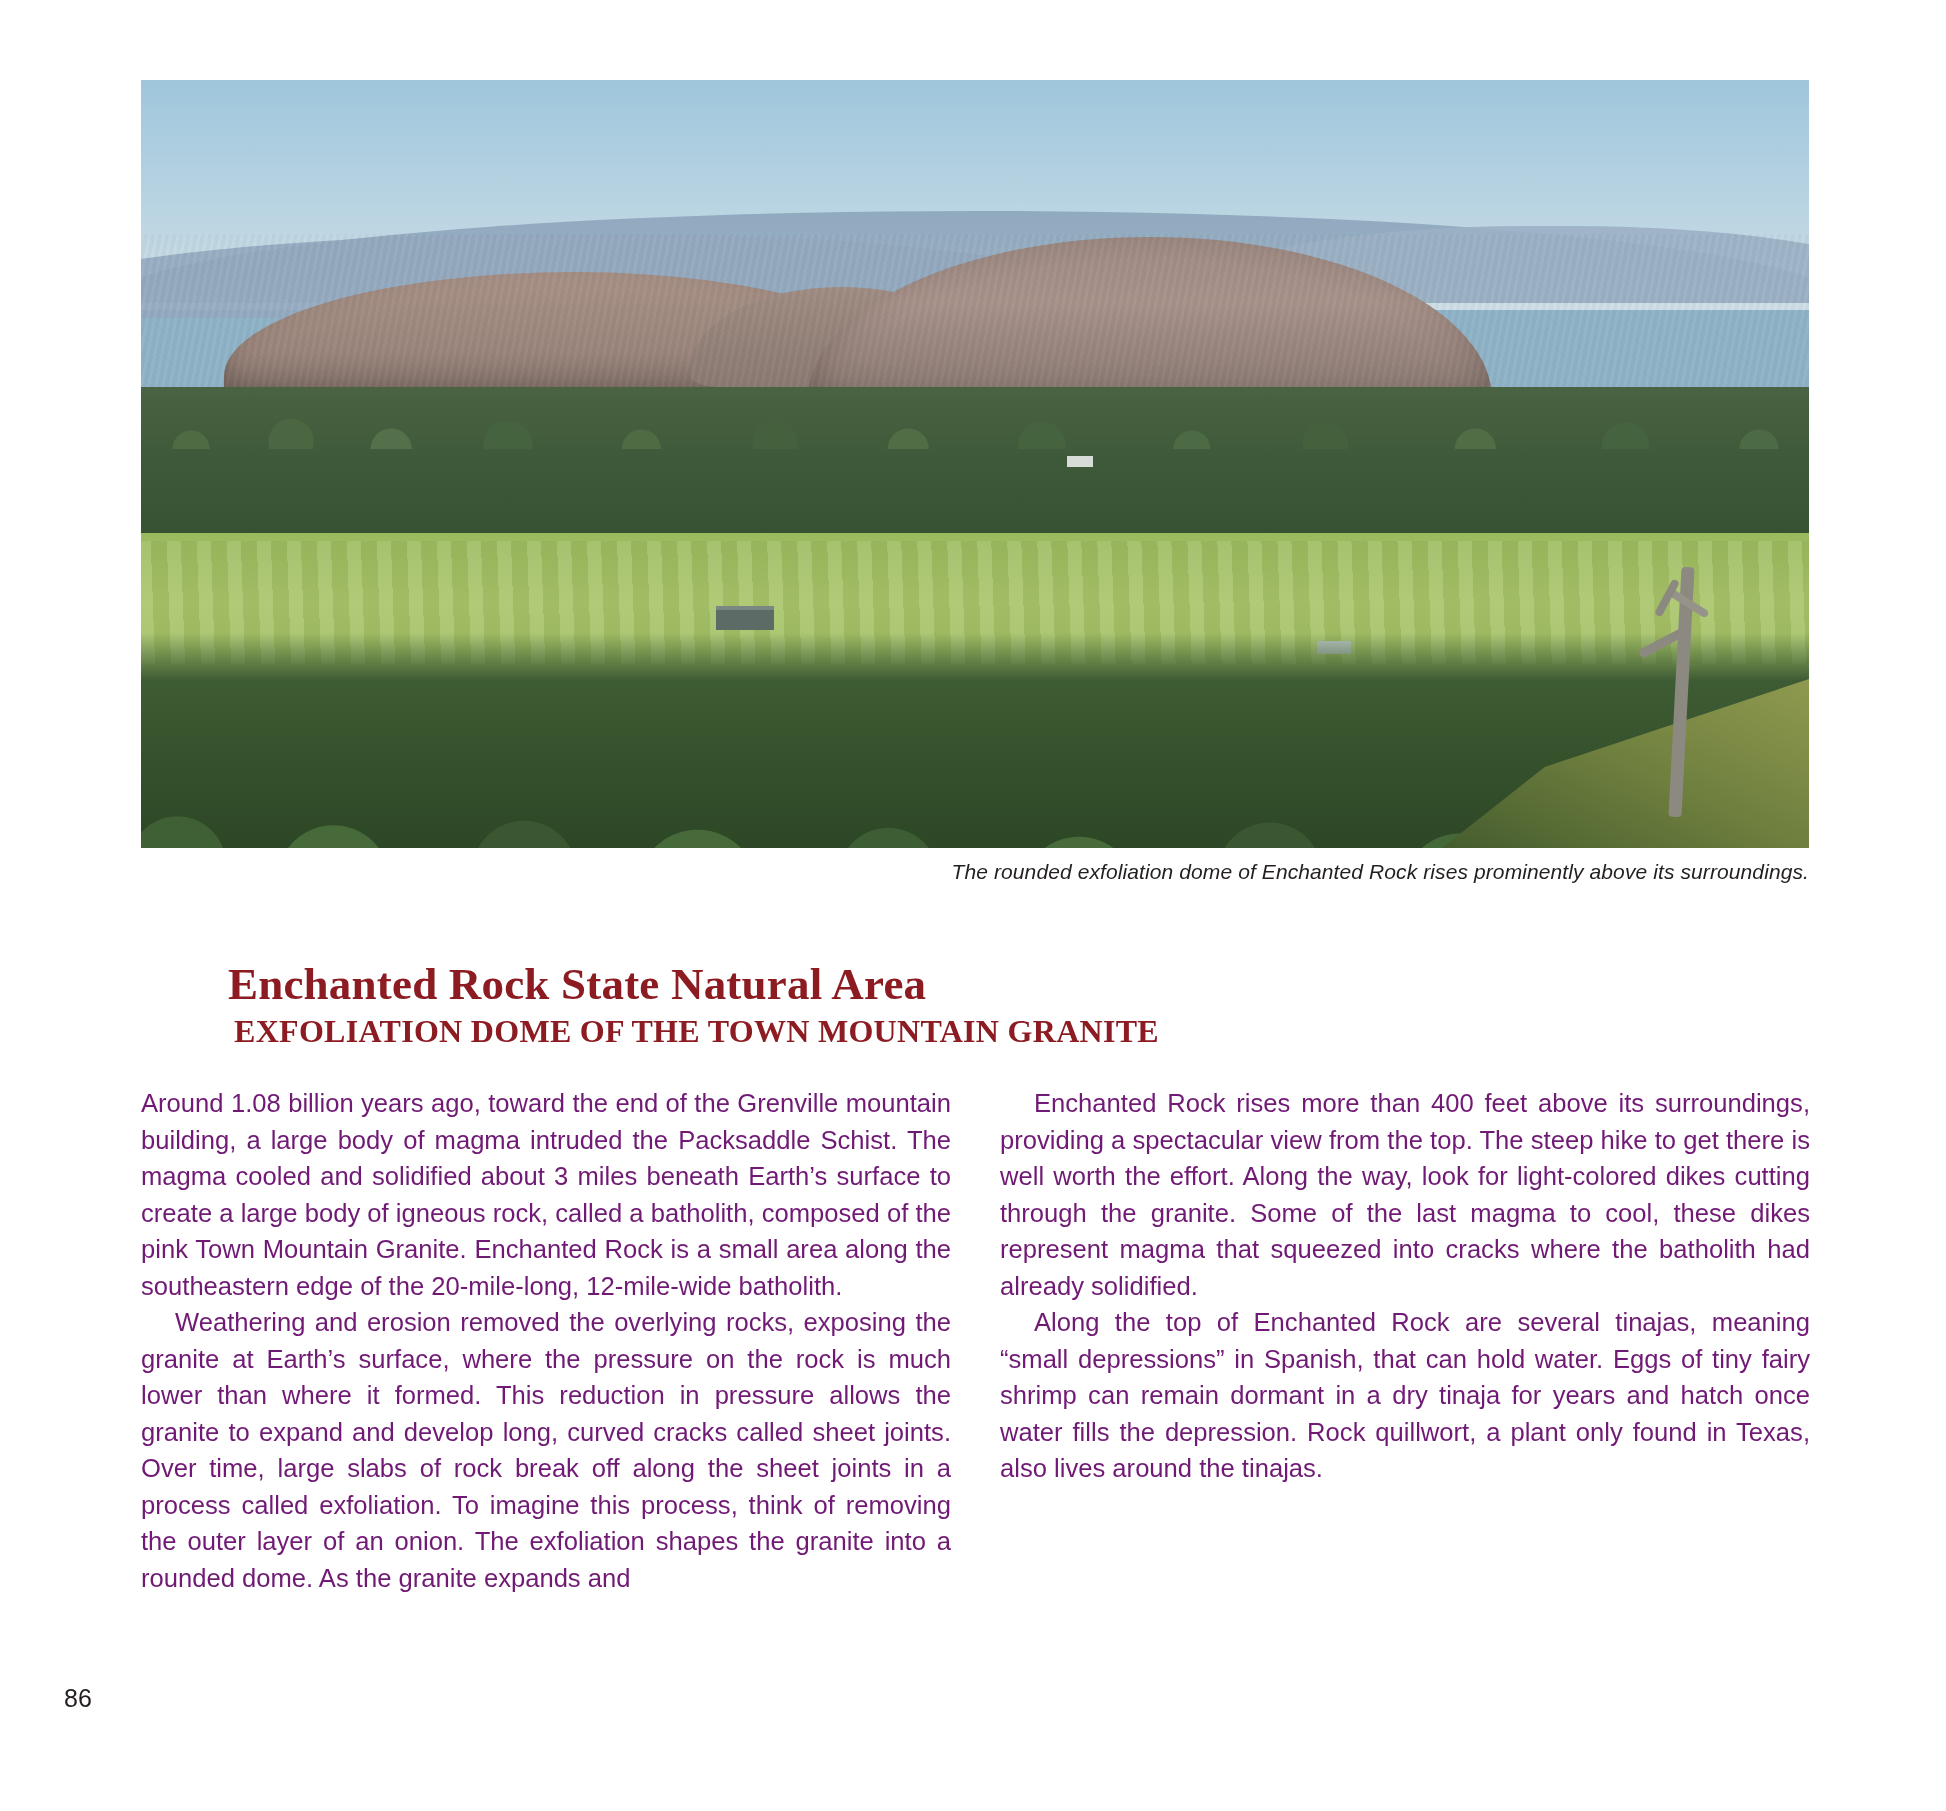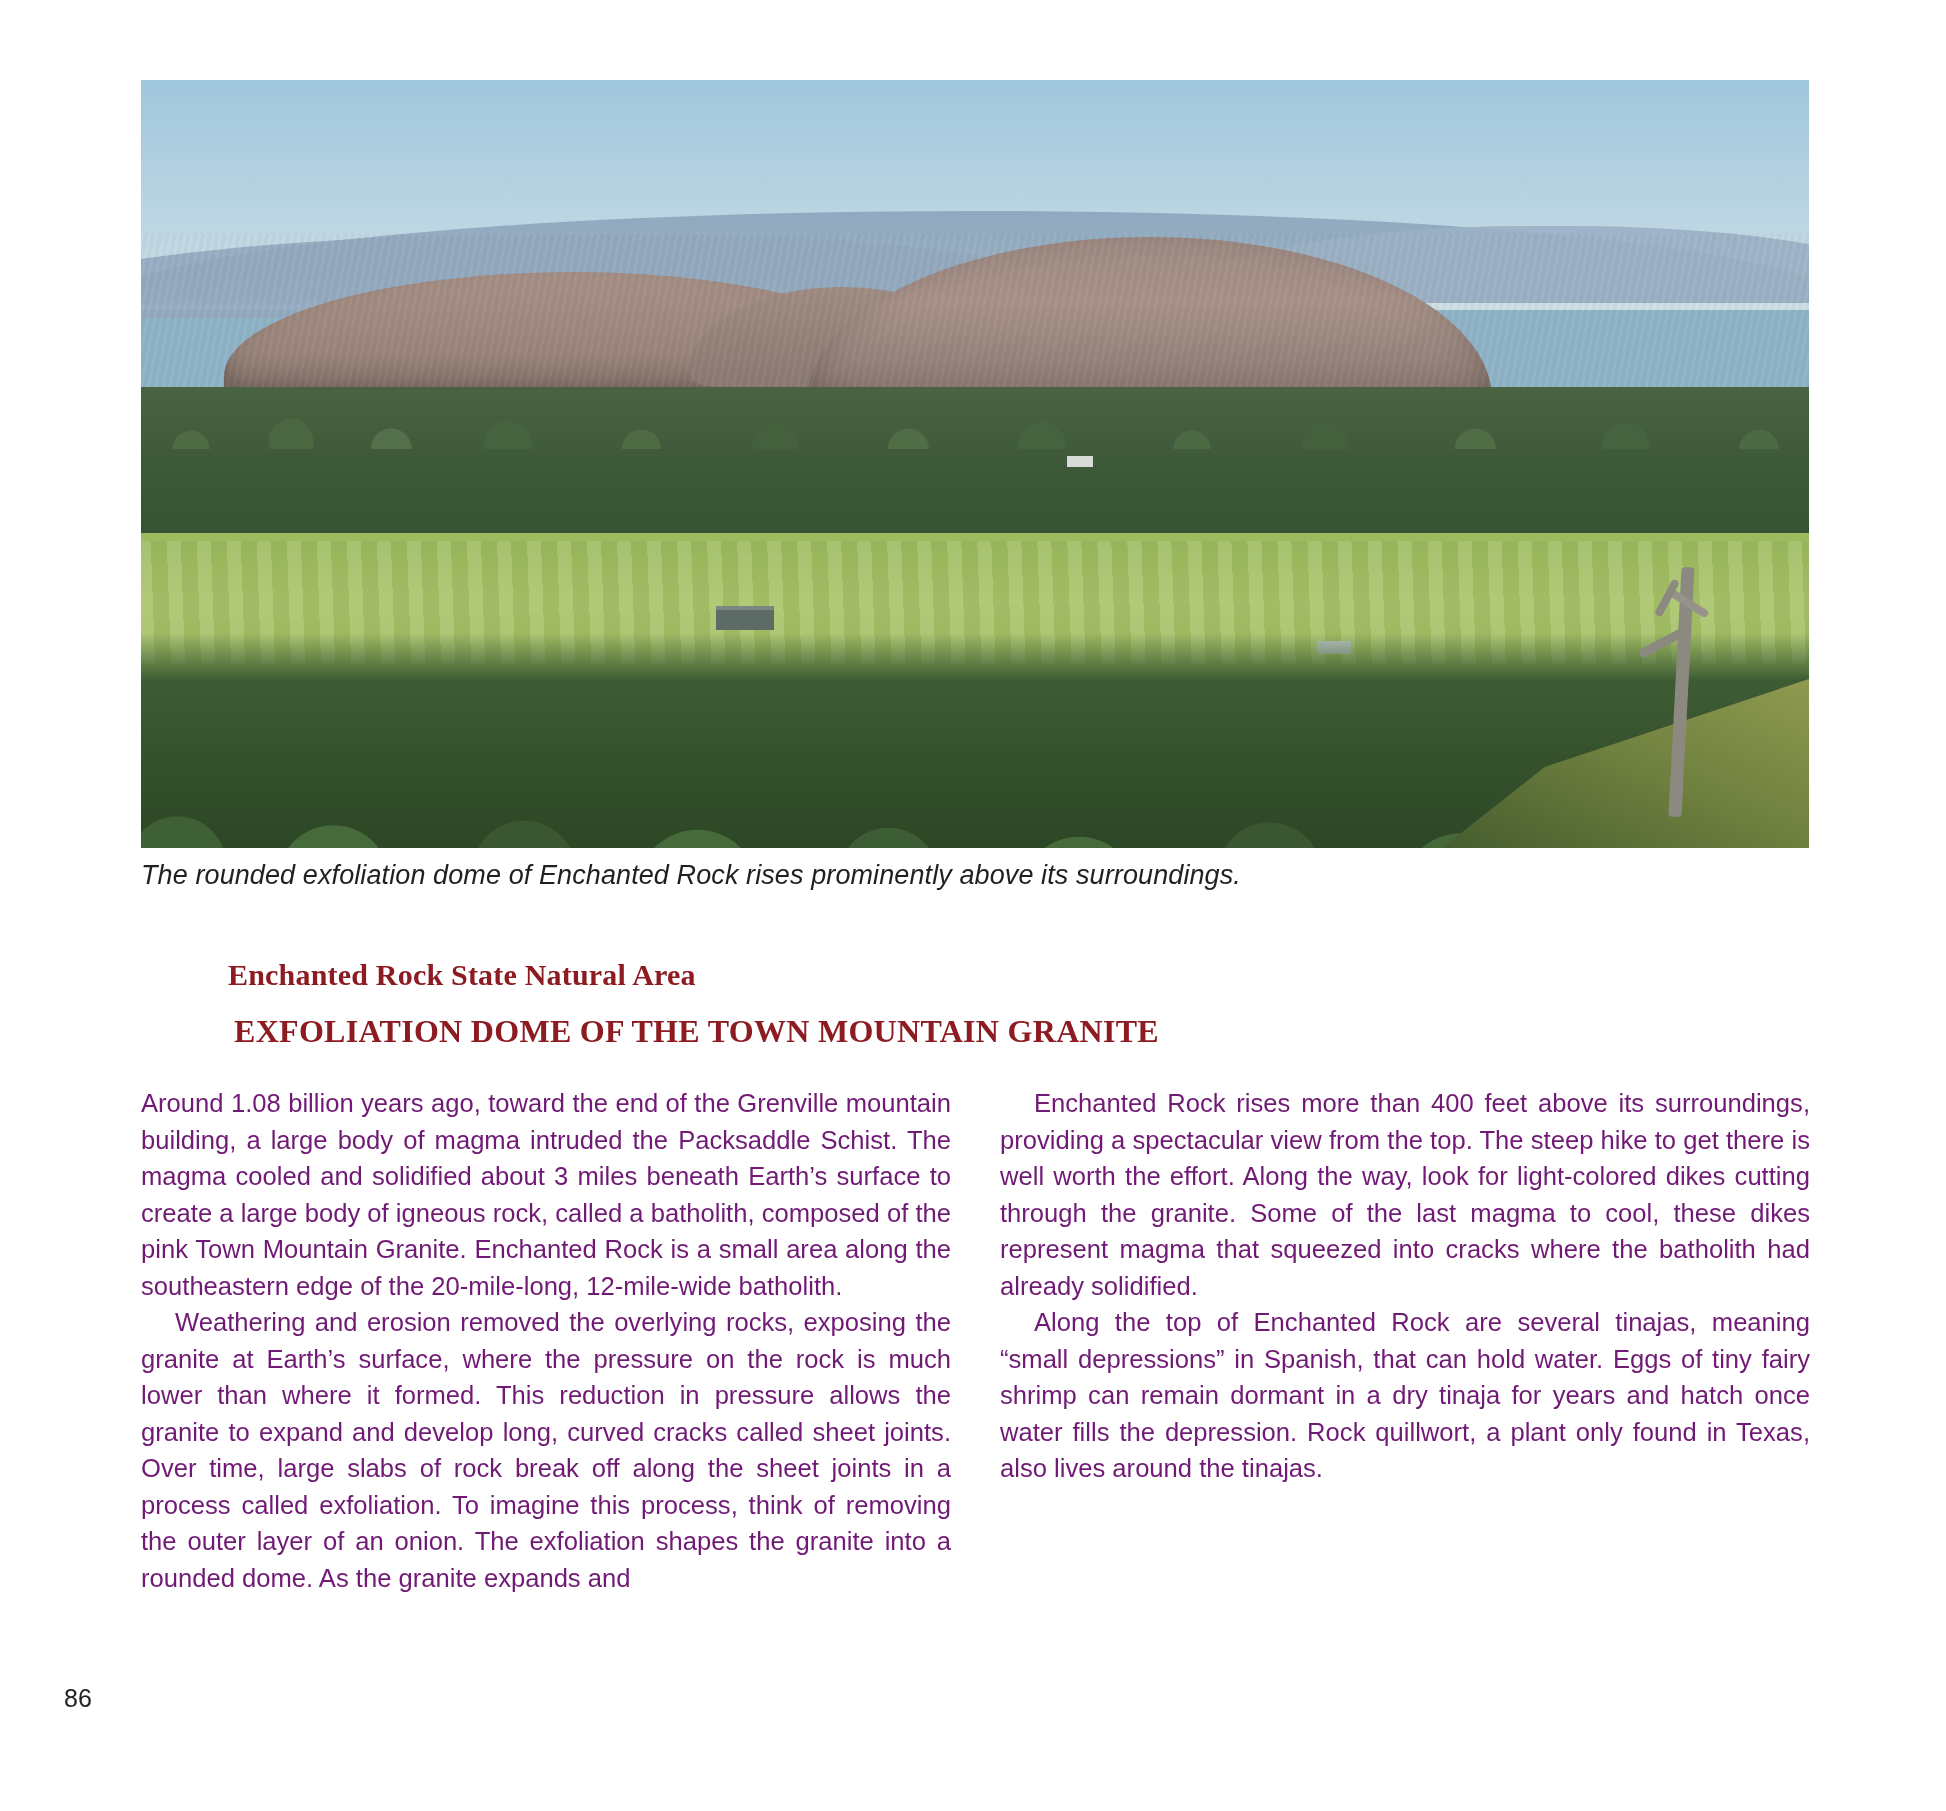--- a/index.html
+++ b/index.html
@@ -232,23 +232,23 @@
     transform: rotate(-62deg);
     border-radius: 4px;
   }
 
   
   .caption {
     position: absolute;
     left: 141px;
     top: 860px;
     width: 1668px;
-    text-align: left;
+    text-align: right;
     font-style: italic;
-    font-size: 27px;
+    font-size: 21px;
     color: #231f20;
     letter-spacing: .1px;
   }
 
   
   .star {
     position: absolute;
     left: 82px;
     top: 929px;
     width: 143px;
@@ -269,21 +269,21 @@
     font-size: 42px;
     padding-top: 6px;
     box-sizing: border-box;
   }
   .title {
     position: absolute;
     left: 228px;
     top: 958px;
     font-family: "Liberation Serif", serif;
     font-weight: bold;
-    font-size: 30px;
+    font-size: 45px;
     color: #8c1b22;
     letter-spacing: .2px;
   }
   .subtitle {
     position: absolute;
     left: 234px;
     top: 1013px;
     font-family: Liberation Serif, serif;
     font-weight: bold;
     font-size: 32px;

